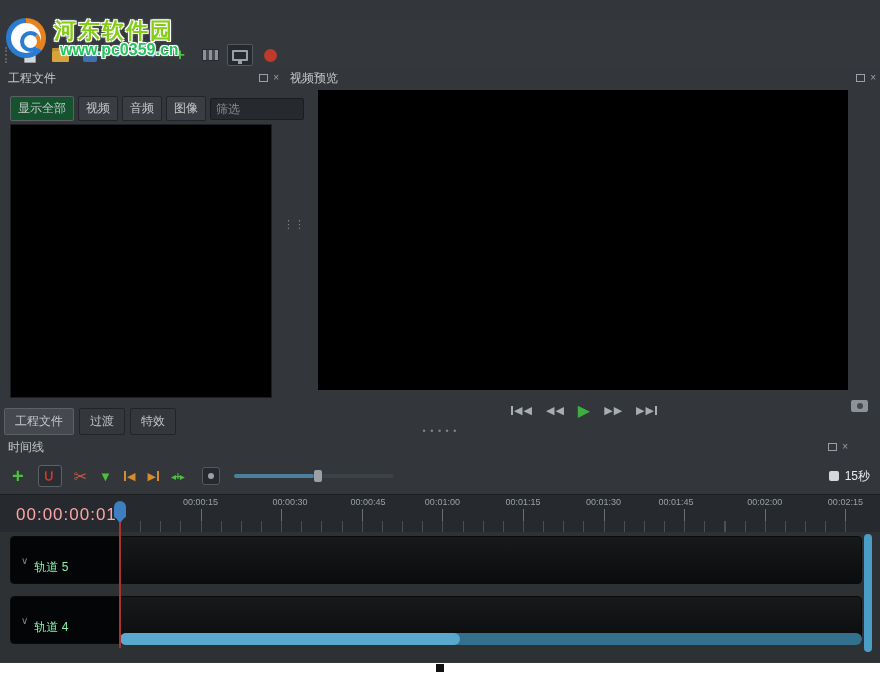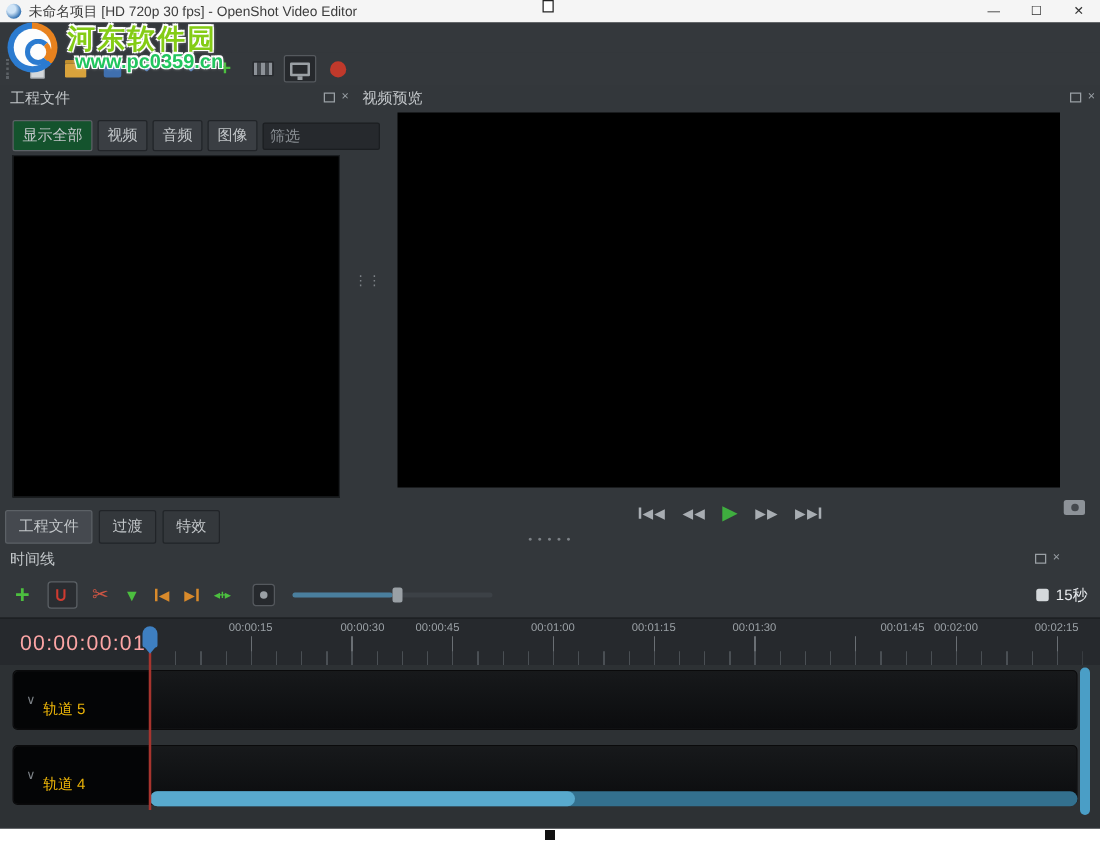--- a/index.html
+++ b/index.html
@@ -106,43 +106,33 @@
       background:repeating-linear-gradient(90deg,#4a4f54 0 1px,transparent 1px 20.15px); }
   .playhead { position:absolute; left:114px; top:6px; width:12px; height:17px; background:#3e7fc1; border-radius:6px 6px 2px 2px; z-index:6; }
   .playhead::after { content:""; position:absolute; left:1px; top:16px; border-left:5px solid transparent; border-right:5px solid transparent; border-top:6px solid #3e7fc1; }
   .playhead-line { position:absolute; left:119px; top:522px; width:2px; height:126px; background:#a7342e; z-index:5; }
 
   .tracks-area { position:absolute; left:0; top:532px; width:880px; height:130px; background:#2d3134; }
   .track-row { position:absolute; left:10px; width:852px; height:48px; background:linear-gradient(#17191b,#0b0c0e); border:1px solid #0a0a0b; border-radius:4px; }
   .track-row.r1 { top:4px; } .track-row.r2 { top:64px; }
   .track-label { position:absolute; left:0; top:0; width:108px; height:46px; background:#040506; border-radius:4px 0 0 4px; display:flex; align-items:center; }
   .track-caret { color:#7c8186; font-size:10px; margin:0 6px 0 10px; }
-  .track-name { color:#eab308; font-size:12px;margin-top:15px; }
+  .track-name { color:#86efac; font-size:12px;margin-top:15px; }
   .v-scroll { position:absolute; right:8px; top:2px; width:8px; height:118px; background:#4a9ec6; border-radius:4px; }
   .h-scroll-track { position:absolute; left:120px; top:101px; width:742px; height:12px; background:#33708e; border-radius:6px; }
   .h-scroll-thumb { position:absolute; left:0; top:0; width:340px; height:12px; background:#58a9cd; border-radius:6px; }
 
   .bottom-strip { position:absolute; left:0; top:663px; width:880px; height:10px; background:#ffffff; }
   .bottom-square { position:absolute; left:436px; top:664px; width:8px; height:8px; background:#111; }
 </style>
 </head>
 <body>
 
 <div class="screen">
 
-  <div class="titlebar">
-    <div class="app-icon"></div>
-    <div class="title">未命名项目 [HD 720p 30 fps] - OpenShot Video Editor</div>
-    <div class="top-square"></div>
-    <div class="win-controls">
-      <div class="win-btn">—</div>
-      <div class="win-btn">☐</div>
-      <div class="win-btn">✕</div>
-    </div>
-  </div>
 
   <div class="menubar"></div>
 
   <div class="toolbar">
     <div class="grip"></div>
     <div class="tbtn">
         <span class="page-icon"></span>
       </div>
     <div class="tbtn">
         <span class="folder-icon"></span>
@@ -276,25 +266,25 @@
     <div class="zoom-right">
       <span class="zoom-chk"></span>
       <span class="zoom-label">15秒</span>
     </div>
   </div>
 
   <div class="ruler">
     <div class="current-time">00:00:00:01</div>
     <span class="rl" style="left:200.6px">00:00:15</span>
     <span class="rl" style="left:290px">00:00:30</span>
-    <span class="rl" style="left:350px">00:00:45</span>
+    <span class="rl" style="left:368px">00:00:45</span>
     <span class="rl" style="left:442.4px">00:01:00</span>
     <span class="rl" style="left:523px">00:01:15</span>
     <span class="rl" style="left:603.6px">00:01:30</span>
-    <span class="rl" style="left:722px">00:01:45</span>
+    <span class="rl" style="left:676px">00:01:45</span>
     <span class="rl" style="left:764.8px">00:02:00</span>
     <span class="rl" style="left:845.4px">00:02:15</span>
     <div class="ticks-major"></div>
     <div class="ticks-minor"></div>
     <div class="playhead"></div>
   </div>
   <div class="playhead-line"></div>
 
   <div class="tracks-area">
     <div class="track-row r1">

